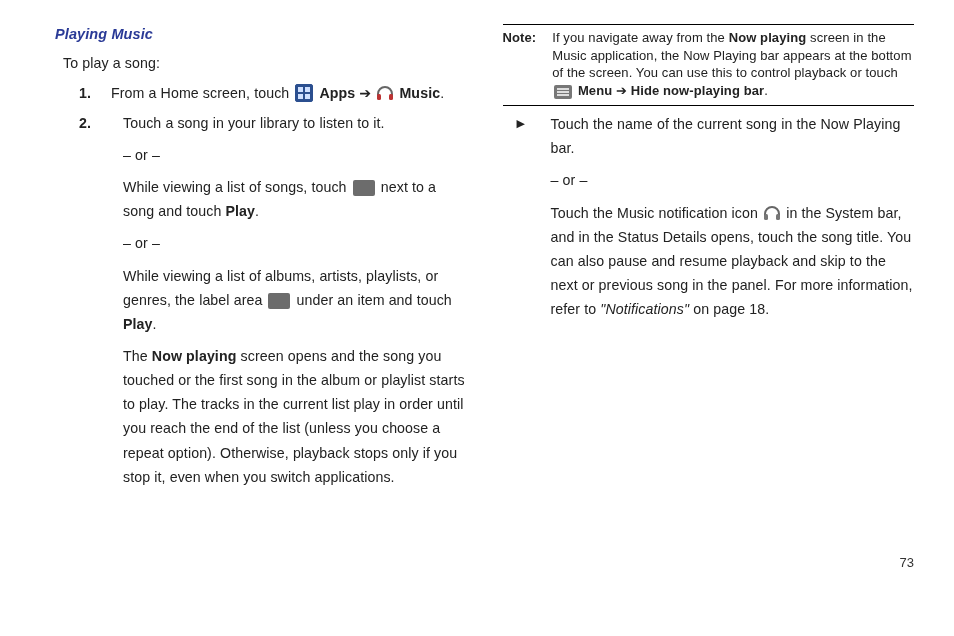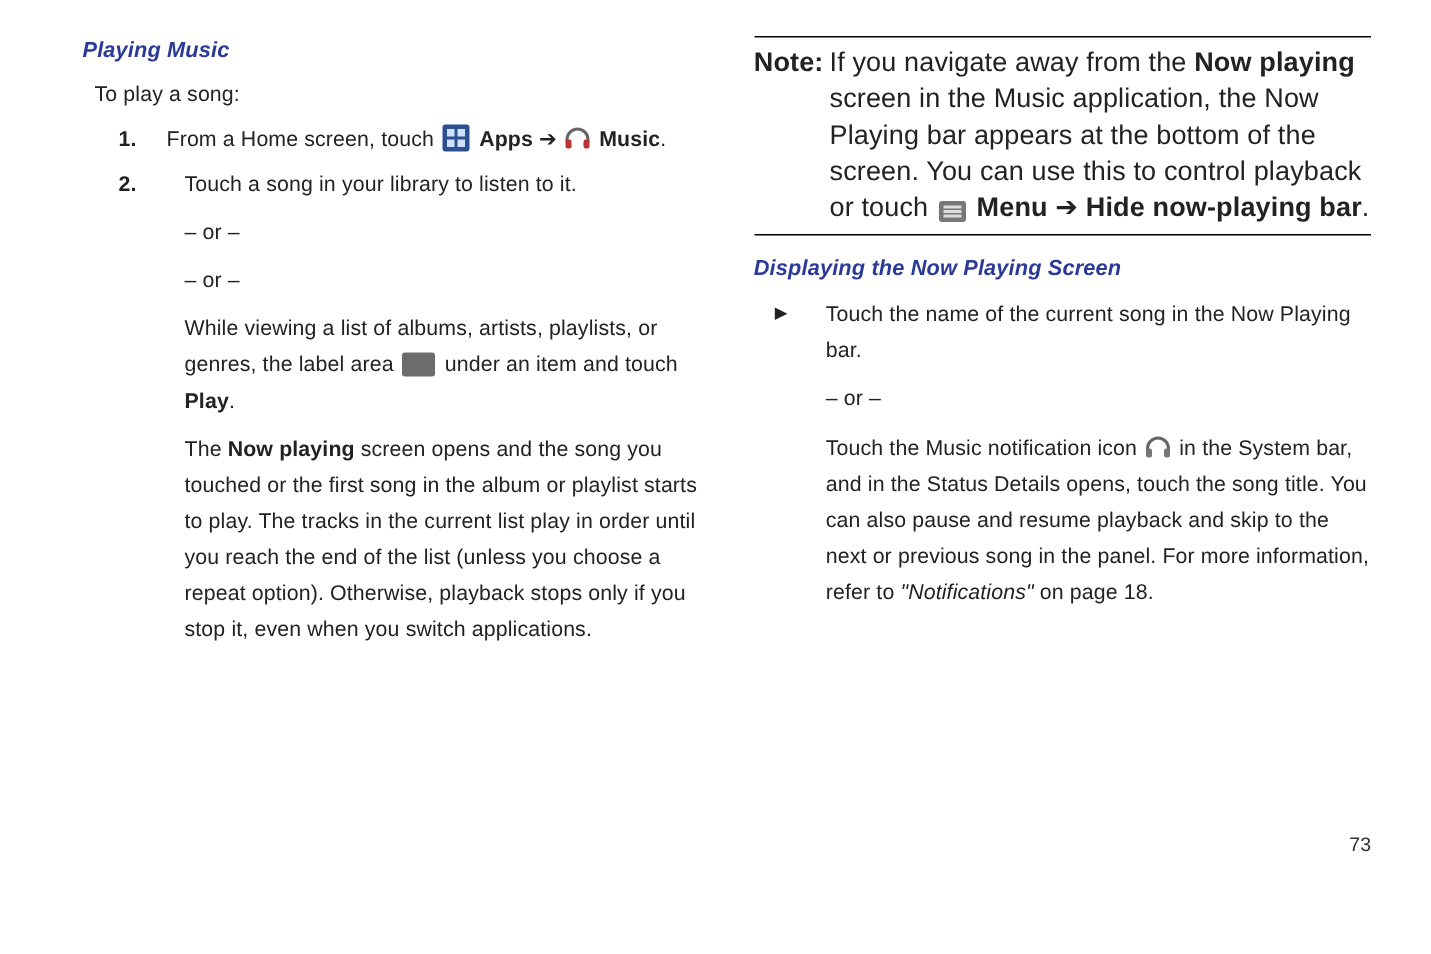--- a/index.html
+++ b/index.html
@@ -103,24 +103,25 @@
     color: #333;
     padding: 24px 0 18px 0;
     text-align: right;
   }
   .note-rule {
     border: none;
     border-top: 1.5px solid #000;
     margin: 2px 0 4px 0;
   }
   .note {
-    font-size: 18px;
+    font-size: 13px;
     line-height: 1.35;
     padding: 0 0 4px 0;
     display: flex;
+    gap: 12px;
   }
   .note-label { font-weight: bold; padding-right: 4px; white-space: nowrap; }
   .note-body { flex: 1; }
   .arrow-list {
     list-style: none;
     padding: 0 0 0 18px;
     margin: 6px 0 0 0;
   }
   .arrow-list > li {
     position: relative;
@@ -158,20 +159,25 @@
             <path d="M3 12 v-2 a7 7 0 0 1 14 0 v2" fill="none" stroke="#666" stroke-width="2"></path>
             <rect x="2" y="10" width="4" height="6" rx="1.5" fill="#b33"></rect>
             <rect x="14" y="10" width="4" height="6" rx="1.5" fill="#b33"></rect>
           </svg>
           <b> Music</b><span>.</span>
         </li>
 
         <li>
           <div class="block">Touch a song in your library to listen to it.</div>
           <div class="block">– or –</div>
+          <div class="block">
+            <span>While viewing a list of songs, touch </span>
+            <span class="ic ic-grey"></span>
+            <span> next to a song and touch </span><b>Play</b><span>.</span>
+          </div>
           <div class="block">– or –</div>
           <div class="block">
             <span>While viewing a list of albums, artists, playlists, or genres, the label area </span>
             <span class="ic ic-grey"></span>
             <span> under an item and touch </span><b>Play</b><span>.</span>
           </div>
           <div class="block">
             <span>The </span><b>Now playing</b><span> screen opens and the song you touched or the first song in the album or playlist starts to play. The tracks in the current list play in order until you reach the end of the list (unless you choose a repeat option). Otherwise, playback stops only if you stop it, even when you switch applications.</span>
           </div>
         </li>
@@ -183,21 +189,20 @@
       <div class="note">
         <span class="note-label">Note:</span>
         <span class="note-body">
           <span>If you navigate away from the </span><b>Now playing</b><span> screen in the Music application, the Now Playing bar appears at the bottom of the screen. You can use this to control playback or touch </span>
           <span class="ic ic-menu"></span>
           <b> Menu </b><span class="arrow-glyph">➔</span><b> Hide now-playing bar</b><span>.</span>
         </span>
       </div>
       <hr class="note-rule">
 
-      <div class="subhead" style="margin-top:10px">Displaying the Now Playing Screen</div>
 
 
       <ul class="arrow-list">
         <li>
           <div class="block" style="margin-top:0">Touch the name of the current song in the Now Playing bar.</div>
           <div class="block">– or –</div>
           <div class="block">
             <span>Touch the Music notification icon </span>
             <svg class="headphones" width="20" height="18" viewBox="0 0 20 18">
               <path d="M3 12 v-2 a7 7 0 0 1 14 0 v2" fill="none" stroke="#666" stroke-width="2"></path>

